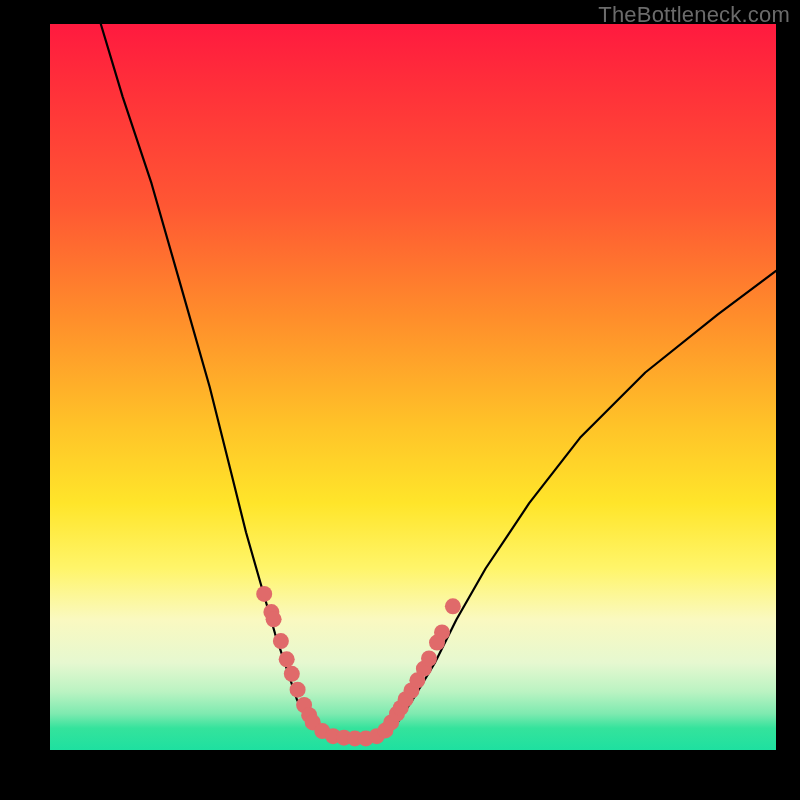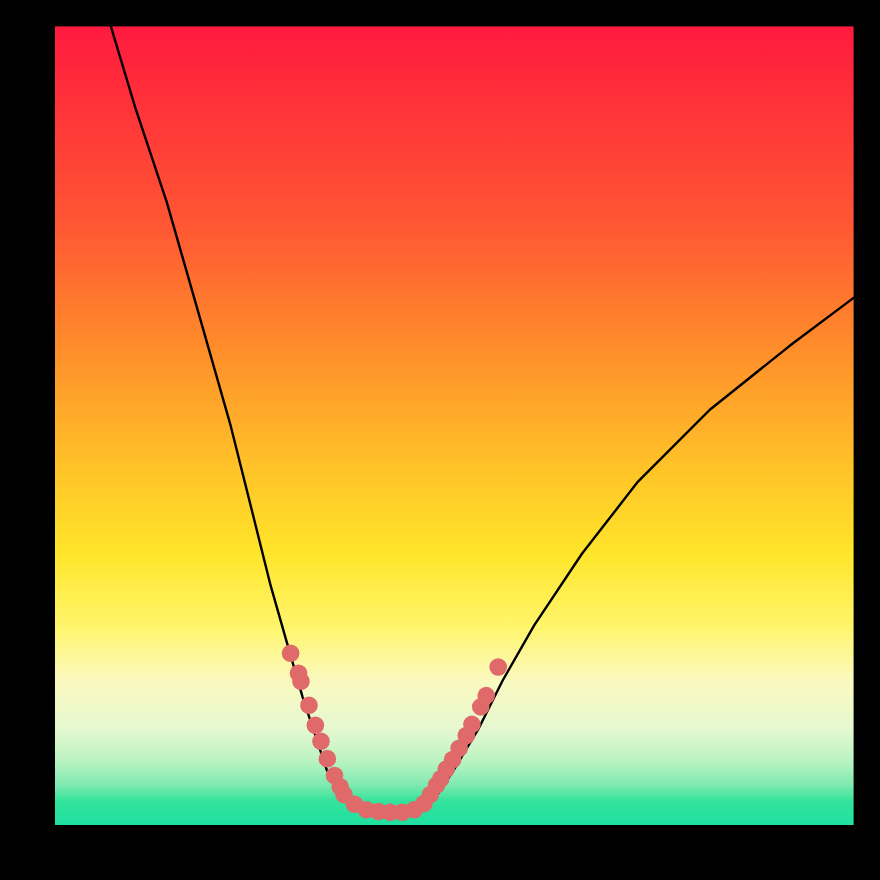--- a/index.html
+++ b/index.html
@@ -54,20 +54,21 @@
     left: 0; top: 0;
     width: 726px;
     height: 726px;
     overflow: visible;
   }
 </style>
 </head>
 <body>
 
 <div class="frame">
+  <div class="attribution">TheBottleneck.com</div>
 
   <div class="plot">
     <svg class="curve" viewBox="0 0 726 726">
       <path id="curve-path" fill="none" stroke="#000" stroke-width="2.2" stroke-linecap="round" stroke-linejoin="round" d="M50.8,0.0 L72.6,72.6 L101.6,159.7 L130.7,261.4 L159.7,363.0 L181.5,450.1 L196.0,508.2 L210.5,559.0 L225.1,609.8 L239.6,653.4 L246.8,675.2 L254.1,689.7 L261.4,700.6 L268.6,707.9 L275.9,711.5 L275.9,711.5 L290.4,715.1 L304.9,715.1 L319.4,715.1 L334.0,711.5 L334.0,711.5 L348.5,697.0 L363.0,675.2 L384.8,638.9 L406.6,595.3 L435.6,544.5 L479.2,479.2 L530.0,413.8 L595.3,348.5 L667.9,290.4 L726.0,246.8"></path>
       <g id="scatter-g">
           <circle cx="214.2" cy="569.9" r="8" fill="#e06a6a"></circle>
           <circle cx="221.4" cy="588.1" r="8" fill="#e06a6a"></circle>
           <circle cx="223.6" cy="595.3" r="8" fill="#e06a6a"></circle>
           <circle cx="230.9" cy="617.1" r="8" fill="#e06a6a"></circle>
           <circle cx="236.7" cy="635.3" r="8" fill="#e06a6a"></circle>

